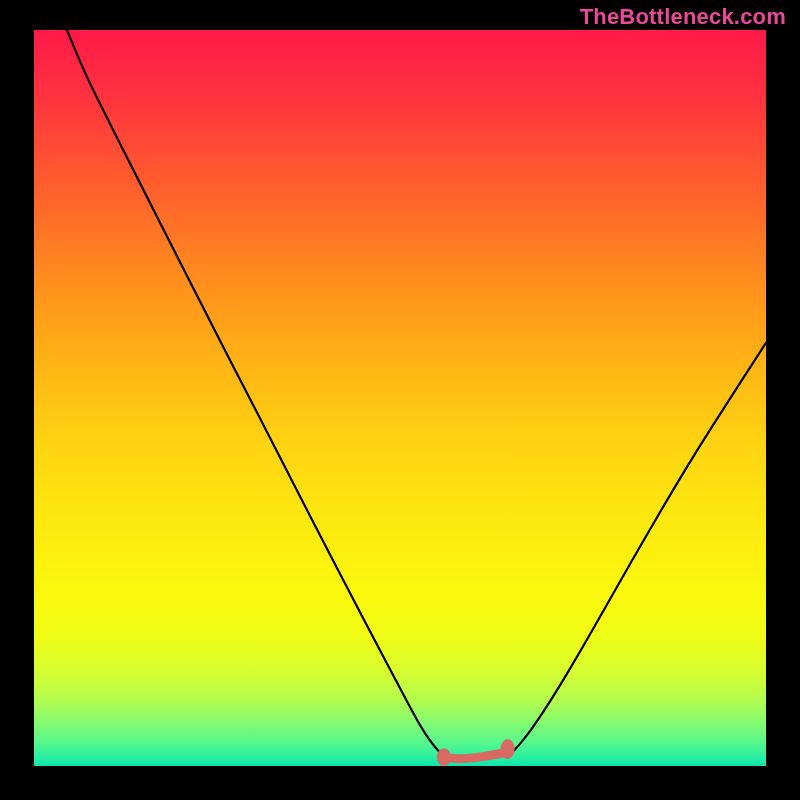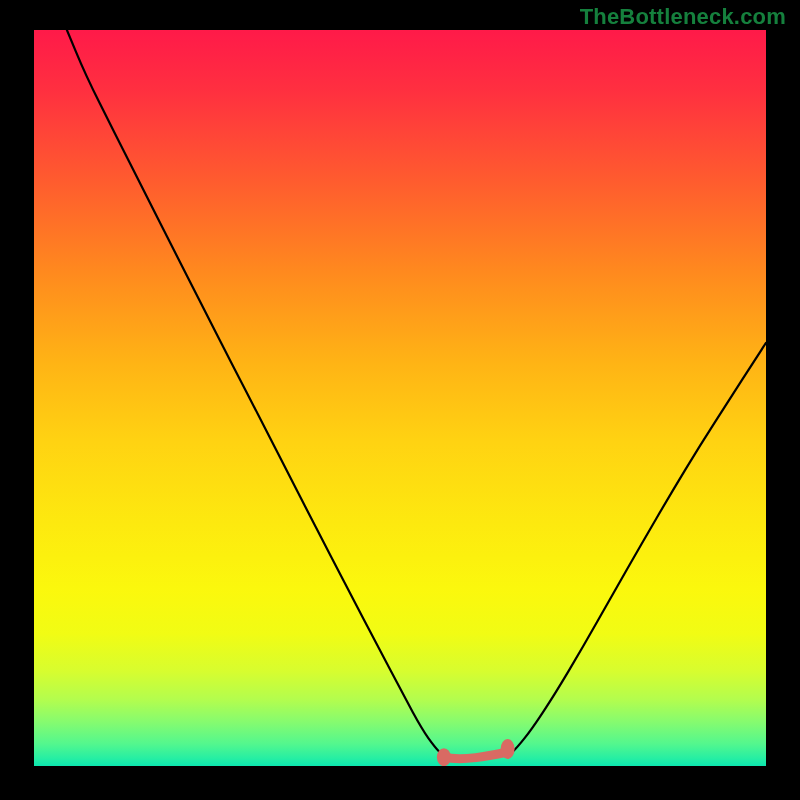--- a/index.html
+++ b/index.html
@@ -14,21 +14,21 @@
   .frame {
     position: relative;
     width: 800px;
     height: 800px;
     background: #000;
   }
   .watermark {
     position: absolute;
     top: 4px;
     right: 14px;
-    color: #15803d;
+    color: #ec4899;
     font-size: 22px;
     font-weight: 600;
     letter-spacing: 0.2px;
     z-index: 10;
   }
   .plot {
     position: absolute;
     left: 34px;
     top: 30px;
     width: 732px;

